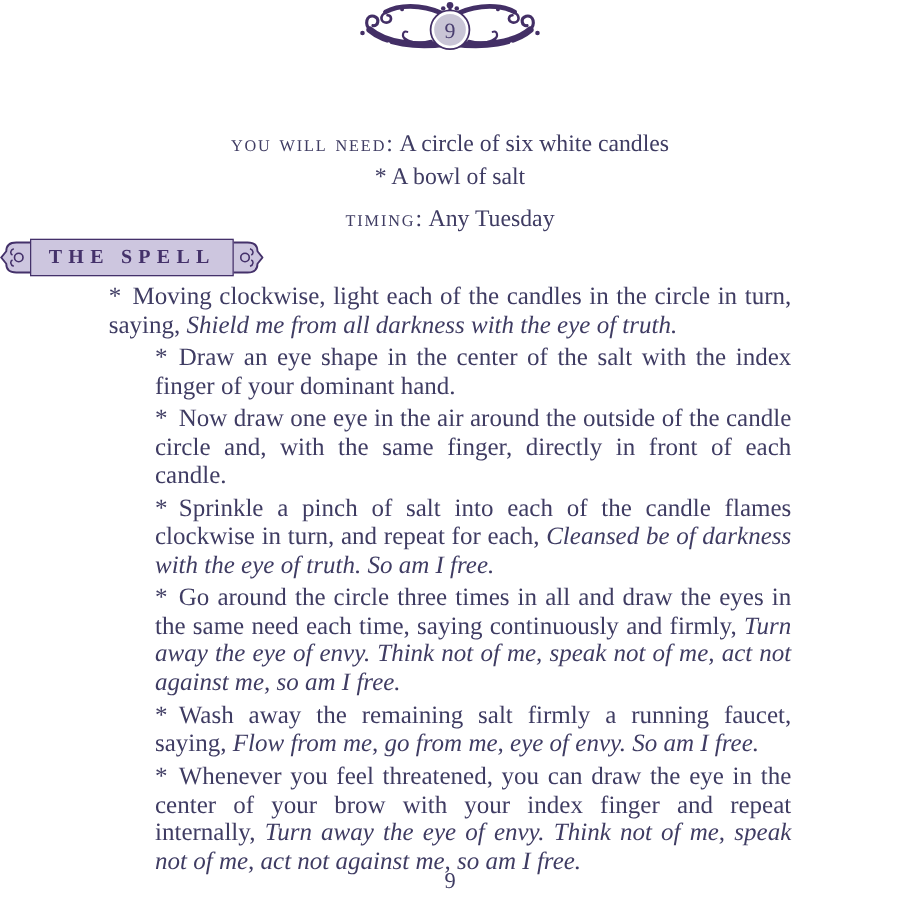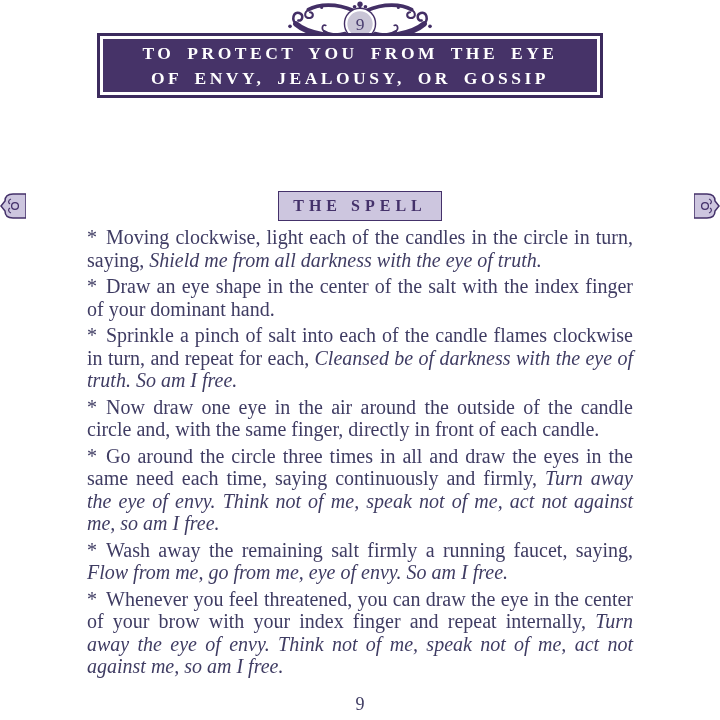--- a/index.html
+++ b/index.html
@@ -51,21 +51,21 @@
   .sc{
     font-variant:small-caps;
     letter-spacing:1.5px;
   }
   .req-line2{margin-top:2px;}
   .req-timing{margin-top:10px;}
   
   .spell-ribbon{
     position:absolute;top:191px;left:0;
     width:100%;
-    display:flex;align-items:center;justify-content:space-between;
+    display:flex;align-items:center;justify-content:flex-start;
     height:30px;
   }
   .ribbon-end{width:26px;height:30px;flex:0 0 auto;}
   .ribbon-end.left{transform:scaleX(-1);}
   .ribbon-box{
     box-sizing:border-box;
     height:30px;
     min-width:150px;
     padding:0 14px;
     background:#cdc6df;
@@ -80,21 +80,21 @@
   }
   
   .steps{
     position:absolute;top:226px;left:87px;
     width:546px;
     font-size:20px;
     line-height:22.5px;
     text-align:justify;
   }
   .step{margin:0 0 0 0;padding:0;}
-  .step + .step{margin-top:4px;}
+  .step + .step{margin-top:4px;margin-left:37px;}
   .bullet{margin-right:9px;}
   .it{font-style:italic;}
   
   .footer-num{
     position:absolute;top:694px;left:0;
     width:100%;
     text-align:center;
     font-size:18px;
     color:#3f3c63;
   }
@@ -124,45 +124,52 @@
       <path d="M90,6 L90,12" stroke="#432f66" stroke-width="3" fill="none"></path>
       <circle cx="90" cy="4.5" r="3.2" fill="#432f66"></circle>
       <circle cx="83.5" cy="7.5" r="2.2" fill="#432f66"></circle>
       <circle cx="96.5" cy="7.5" r="2.2" fill="#432f66"></circle>
       <circle cx="90" cy="28" r="19.5" fill="#432f66"></circle>
       <circle cx="90" cy="28" r="16.5" fill="#c9c5d6" stroke="#ffffff" stroke-width="2.6"></circle>
       <text x="90" y="35.5" text-anchor="middle" font-family="Liberation Serif, serif" font-size="21" fill="#4a3e70">9</text>
     </svg>
   </div>
 
-  <div class="title-banner">
-    <div class="title-line">TO PROTECT YOU FROM THE EYE</div>
-    <div class="title-line">OF ENVY, JEALOUSY, OR GOSSIP</div>
+
+  <div class="req">
+    <div class="req-line1">
+      <span class="sc">you will need:</span>
+      <span>A circle of six white candles</span>
+    </div>
+    <div class="req-line2">* A bowl of salt</div>
+    <div class="req-timing">
+      <span class="sc">timing:</span>
+      <span>Any Tuesday</span>
+    </div>
   </div>
-
 
   <div class="spell-ribbon">
     <svg class="ribbon-end left" viewBox="0 0 26 30">
       <path d="M0,3 L13,3 C20,3 21,7 21,10 L25,15 L21,20 C21,23 20,27 13,27 L0,27 Z" fill="#cdc6df" stroke="#44316a" stroke-width="1.5"></path>
       <circle cx="11" cy="15" r="3.4" fill="none" stroke="#44316a" stroke-width="1.3"></circle>
       <path d="M15,8 C18,9 18,12 16,13 M15,22 C18,21 18,18 16,17" fill="none" stroke="#44316a" stroke-width="1.2"></path>
     </svg>
     <div class="ribbon-box">THE SPELL</div>
     <svg class="ribbon-end" viewBox="0 0 26 30">
       <path d="M0,3 L13,3 C20,3 21,7 21,10 L25,15 L21,20 C21,23 20,27 13,27 L0,27 Z" fill="#cdc6df" stroke="#44316a" stroke-width="1.5"></path>
       <circle cx="11" cy="15" r="3.4" fill="none" stroke="#44316a" stroke-width="1.3"></circle>
       <path d="M15,8 C18,9 18,12 16,13 M15,22 C18,21 18,18 16,17" fill="none" stroke="#44316a" stroke-width="1.2"></path>
     </svg>
   </div>
 
   <div class="steps">
       <p class="step"><span class="bullet">*</span><span>Moving clockwise, light each of the candles in the circle in turn, saying, </span><span class="it">Shield me from all darkness with the eye of truth.</span></p>
       <p class="step"><span class="bullet">*</span><span>Draw an eye shape in the center of the salt with the index finger of your dominant hand.</span></p>
+      <p class="step"><span class="bullet">*</span><span>Now draw one eye in the air around the outside of the candle circle and, with the same finger, directly in front of each candle.</span></p>
       <p class="step"><span class="bullet">*</span><span>Sprinkle a pinch of salt into each of the candle flames clockwise in turn, and repeat for each, </span><span class="it">Cleansed be of darkness with the eye of truth. So am I free.</span></p>
-      <p class="step"><span class="bullet">*</span><span>Now draw one eye in the air around the outside of the candle circle and, with the same finger, directly in front of each candle.</span></p>
       <p class="step"><span class="bullet">*</span><span>Go around the circle three times in all and draw the eyes in the same need each time, saying continuously and firmly, </span><span class="it">Turn away the eye of envy. Think not of me, speak not of me, act not against me, so am I free.</span></p>
       <p class="step"><span class="bullet">*</span><span>Wash away the remaining salt firmly a running faucet, saying, </span><span class="it">Flow from me, go from me, eye of envy. So am I free.</span></p>
       <p class="step"><span class="bullet">*</span><span>Whenever you feel threatened, you can draw the eye in the center of your brow with your index finger and repeat internally, </span><span class="it">Turn away the eye of envy. Think not of me, speak not of me, act not against me, so am I free.</span></p>
     </div>
 
   <div class="footer-num">9</div>
 
 </div>
 
 </body></html>

